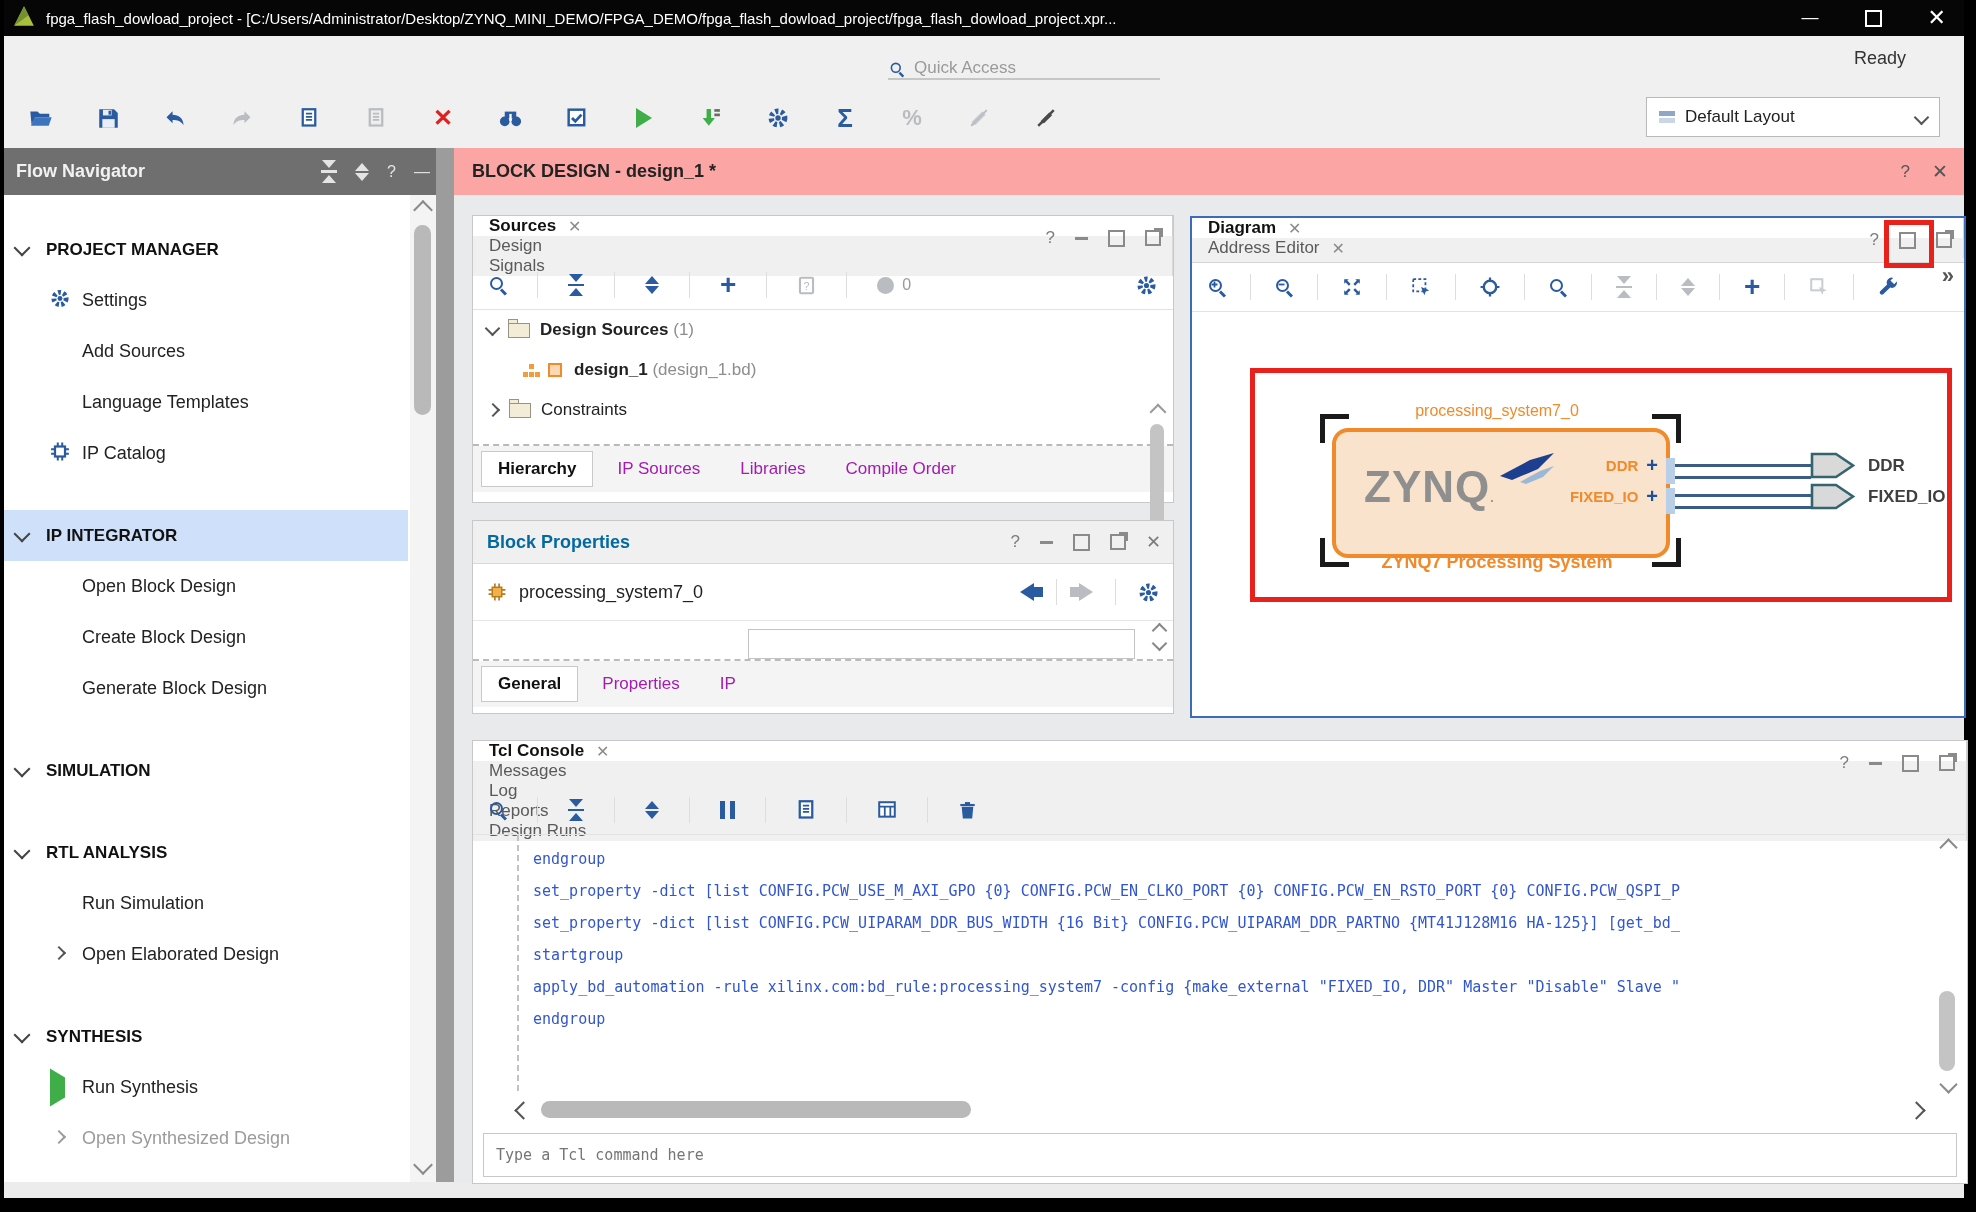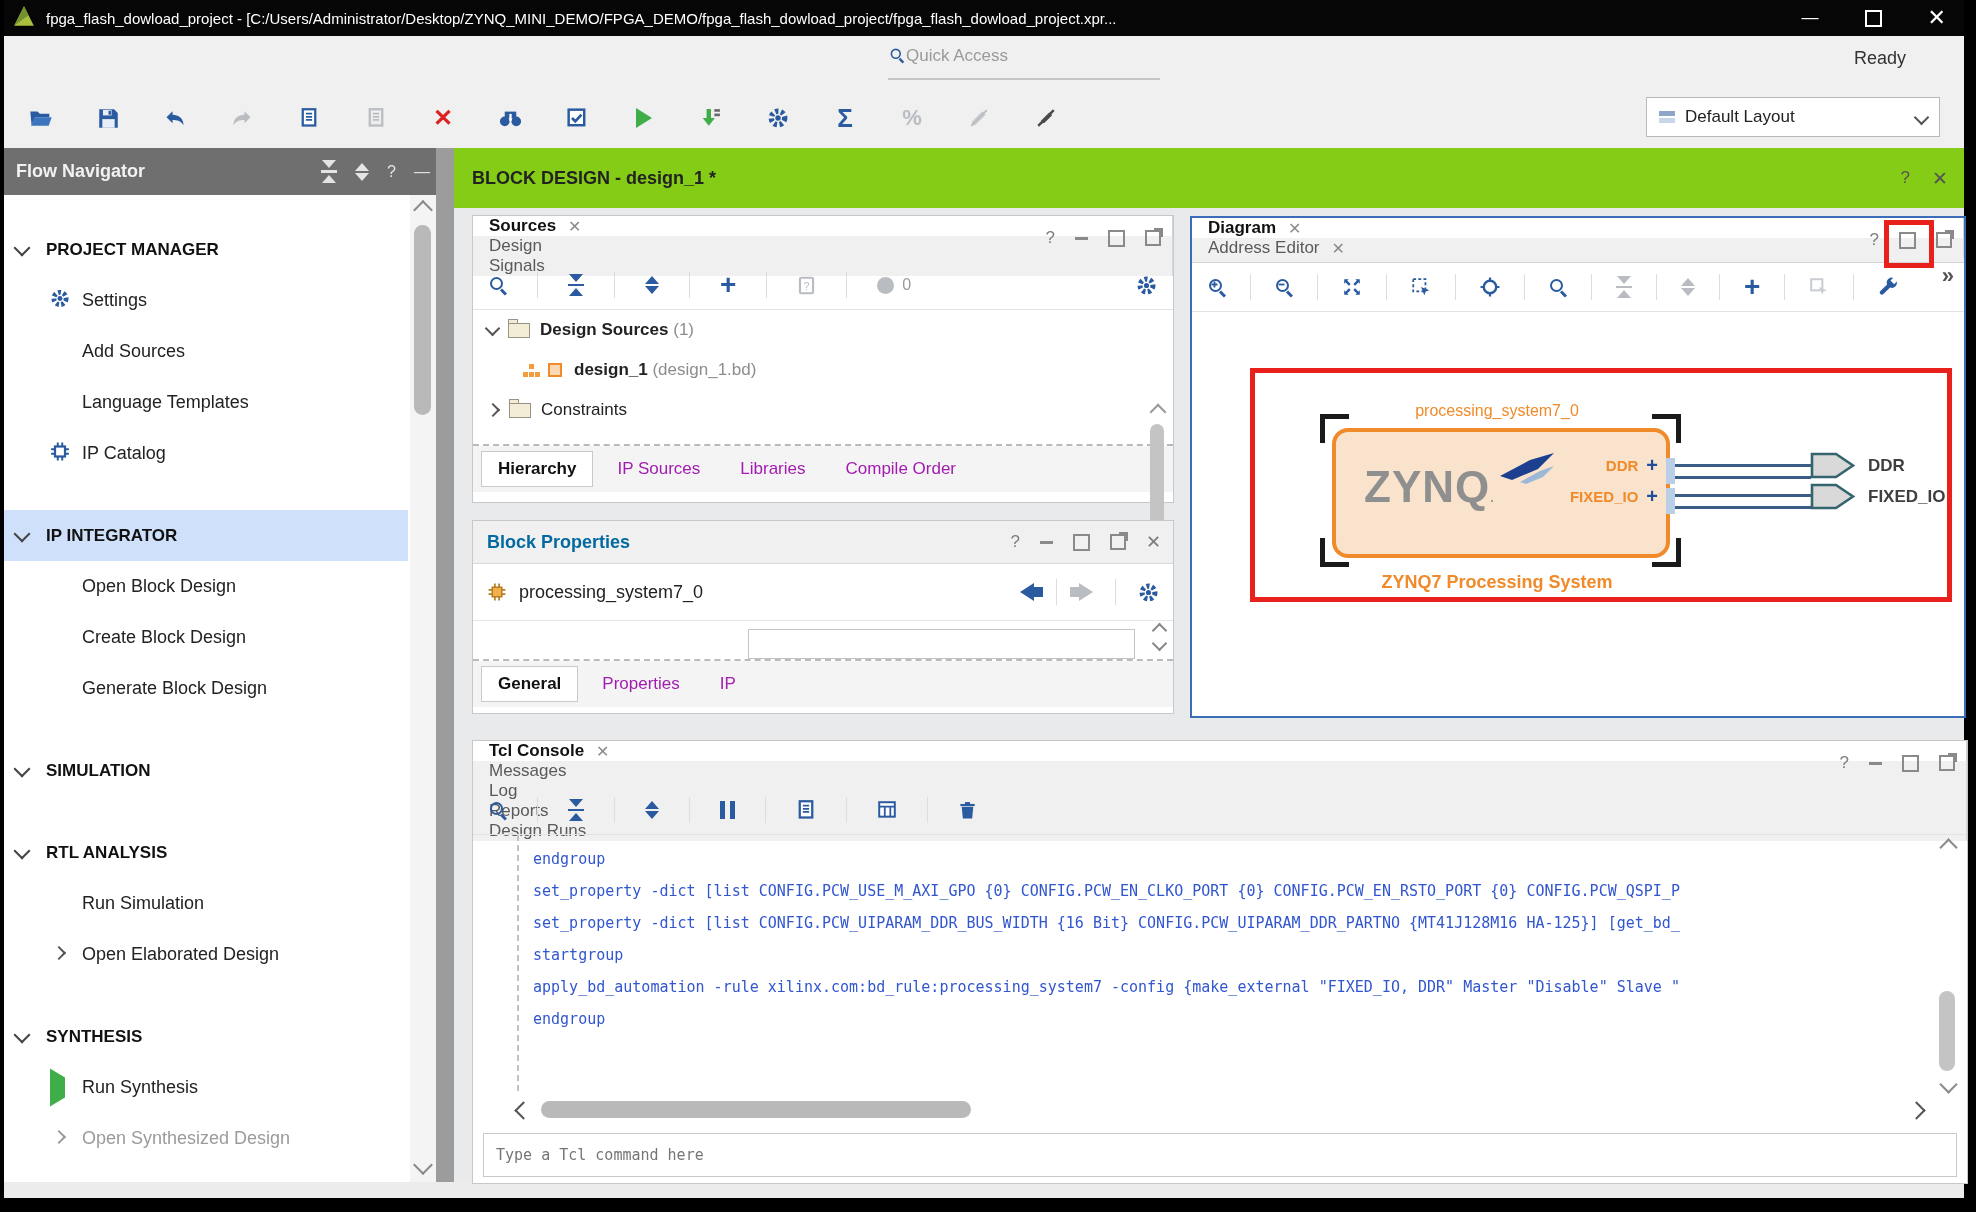--- a/index.html
+++ b/index.html
@@ -12,21 +12,21 @@
   .titlebar .title{margin-left:10px;font-size:15px;white-space:nowrap;overflow:hidden;flex:1;}
   .win-controls{display:flex;align-items:center;gap:46px;margin-right:18px;font-size:17px;color:#fff;}
   .win-controls .wc{cursor:default;}
   .wc-max{display:inline-block;width:13px;height:13px;border:2px solid #fff;}
 
   
   .menubar{position:absolute;left:0;top:36px;width:100%;height:52px;background:#f0f0f0;border-bottom:1px solid #dcdcdc;}
   .menus{position:absolute;left:26px;top:0;height:100%;display:flex;align-items:center;gap:44px;}
   .menu-item{font-size:18px;color:#222;display:inline-block;}
   .menu-item::first-letter{text-decoration:underline;}
-  .quick-access{position:absolute;left:884px;top:10px;width:272px;height:32px;border-bottom:2px solid #c6c6c6;display:flex;align-items:flex-start;color:#9a9a9a;font-size:17px;}
+  .quick-access{position:absolute;left:884px;top:10px;width:272px;height:32px;border-bottom:2px solid #c6c6c6;display:flex;align-items:flex-end;gap:8px;color:#9a9a9a;font-size:17px;}
   .status-ready{position:absolute;right:58px;top:12px;font-size:18px;color:#333;}
 
   
   .toolbar{position:absolute;left:0;top:88px;width:100%;height:60px;background:#f0f0f0;border-bottom:1px solid #cfcfcf;display:flex;align-items:center;}
   .tb-icons{display:flex;align-items:center;gap:41px;padding-left:24px;}
   .tbtn{width:26px;height:26px;display:flex;align-items:center;justify-content:center;}
   .layout-select{position:absolute;right:24px;top:9px;width:292px;height:38px;background:#fff;border:1px solid #b9b9b9;display:flex;align-items:center;font-size:17px;color:#222;}
   .layout-select .grid-ic{margin:0 10px 0 12px;}
   .layout-select .caret{margin-left:auto;margin-right:12px;color:#555;}
 
@@ -57,21 +57,21 @@
   .nav-row.clipped{height:22px;overflow:hidden;}
   .fn-scroll{position:absolute;left:406px;top:47px;width:26px;bottom:0;background:#f4f4f4;}
   .fn-scroll .arr{position:absolute;left:6px;width:12px;height:12px;border-right:2.5px solid #8a8a8a;border-top:2.5px solid #8a8a8a;}
   .fn-scroll .arr.up{top:8px;transform:rotate(-45deg);}
   .fn-scroll .arr.down{bottom:10px;transform:rotate(135deg);}
   .fn-scroll .thumb{position:absolute;left:4px;top:30px;width:17px;height:190px;background:#b9b9b9;border-radius:9px;}
   .splitter{position:absolute;left:432px;top:0;width:18px;height:100%;background:#9c9c9c;}
 
   
   .workspace{position:absolute;left:450px;top:0;right:0;height:100%;background:#e8eaec;}
-  .bd-header{position:absolute;left:0;top:0;width:100%;height:60px;background:#84cc16;display:flex;align-items:center;}
+  .bd-header{position:absolute;left:0;top:0;width:100%;height:47px;background:#fca5a5;display:flex;align-items:center;}
   .bd-header .bd-title{font-size:18px;font-weight:bold;color:#222;margin-left:18px;}
   .bd-hicons{margin-left:auto;margin-right:16px;display:flex;gap:22px;color:#555;font-size:17px;align-items:center;}
 
   .panel{position:absolute;background:#fff;border:1px solid #c8c8c8;}
   .tabbar{position:relative;height:44px;background:#f0f0f0;border-bottom:1px solid #d5d5d5;display:flex;align-items:stretch;flex-direction:column;}
   .tab{display:flex;align-items:center;gap:12px;padding:0 16px;font-size:17px;color:#5a5a5a;border-right:1px solid #dadada;background:#f0f0f0;}
   .tab.active{background:#fff;color:#111;font-weight:bold;border-right:1px solid #d0d0d0;}
   .tab .tclose{display:none;color:#8a8a8a;font-weight:normal;font-size:16px;}
   .tab.closable .tclose{display:inline;}
   .panel-wicons{position:absolute;right:12px;top:0;height:44px;display:flex;align-items:center;gap:20px;color:#7d7d7d;font-size:17px;}
@@ -118,21 +118,21 @@
   .bp-spin .s{width:9px;height:9px;border-right:2.5px solid #888;border-top:2.5px solid #888;}
   .bp-spin .s.up{transform:rotate(-45deg);}
   .bp-spin .s.dn{transform:rotate(135deg);}
 
   
   .diagram-panel{border:2px solid #3a6cb7;}
   .dg-canvas{position:absolute;left:0;top:94px;right:0;bottom:0;background:#fff;overflow:hidden;}
   .anno{position:absolute;border:5px solid #e8211d;z-index:60;pointer-events:none;}
   .zynq-block{position:absolute;left:140px;top:116px;width:330px;height:122px;background:#fae3cc;border:4px solid #f08a2a;border-radius:16px;}
   .zynq-iname{position:absolute;left:140px;top:90px;width:330px;text-align:center;color:#f08a2a;font-size:16px;}
-  .zynq-tname{position:absolute;left:110px;top:240px;width:390px;text-align:center;color:#f08a2a;font-size:18px;font-weight:bold;margin-top:20px;}
+  .zynq-tname{position:absolute;left:110px;top:240px;width:390px;text-align:center;color:#f08a2a;font-size:18px;font-weight:bold;}
   .bracket{position:absolute;width:24px;height:24px;z-index:5;}
   .bracket.tl{border-left:5px solid #1a1a1a;border-top:5px solid #1a1a1a;}
   .bracket.tr{border-right:5px solid #1a1a1a;border-top:5px solid #1a1a1a;}
   .bracket.bl{border-left:5px solid #1a1a1a;border-bottom:5px solid #1a1a1a;}
   .bracket.br{border-right:5px solid #1a1a1a;border-bottom:5px solid #1a1a1a;}
   .zynq-logo{position:absolute;left:28px;top:30px;color:#8f8f8f;font-size:44px;font-weight:bold;letter-spacing:1px;}
   .zynq-logo .tm{font-size:12px;color:#8f8f8f;}
   .blk-ports{position:absolute;right:8px;top:22px;display:flex;flex-direction:column;gap:8px;align-items:flex-end;}
   .blk-port{display:flex;align-items:center;gap:8px;font-size:15px;font-weight:bold;color:#f08a2a;}
   .blk-port .plus{color:#1f4e9c;font-size:20px;font-weight:bold;}

